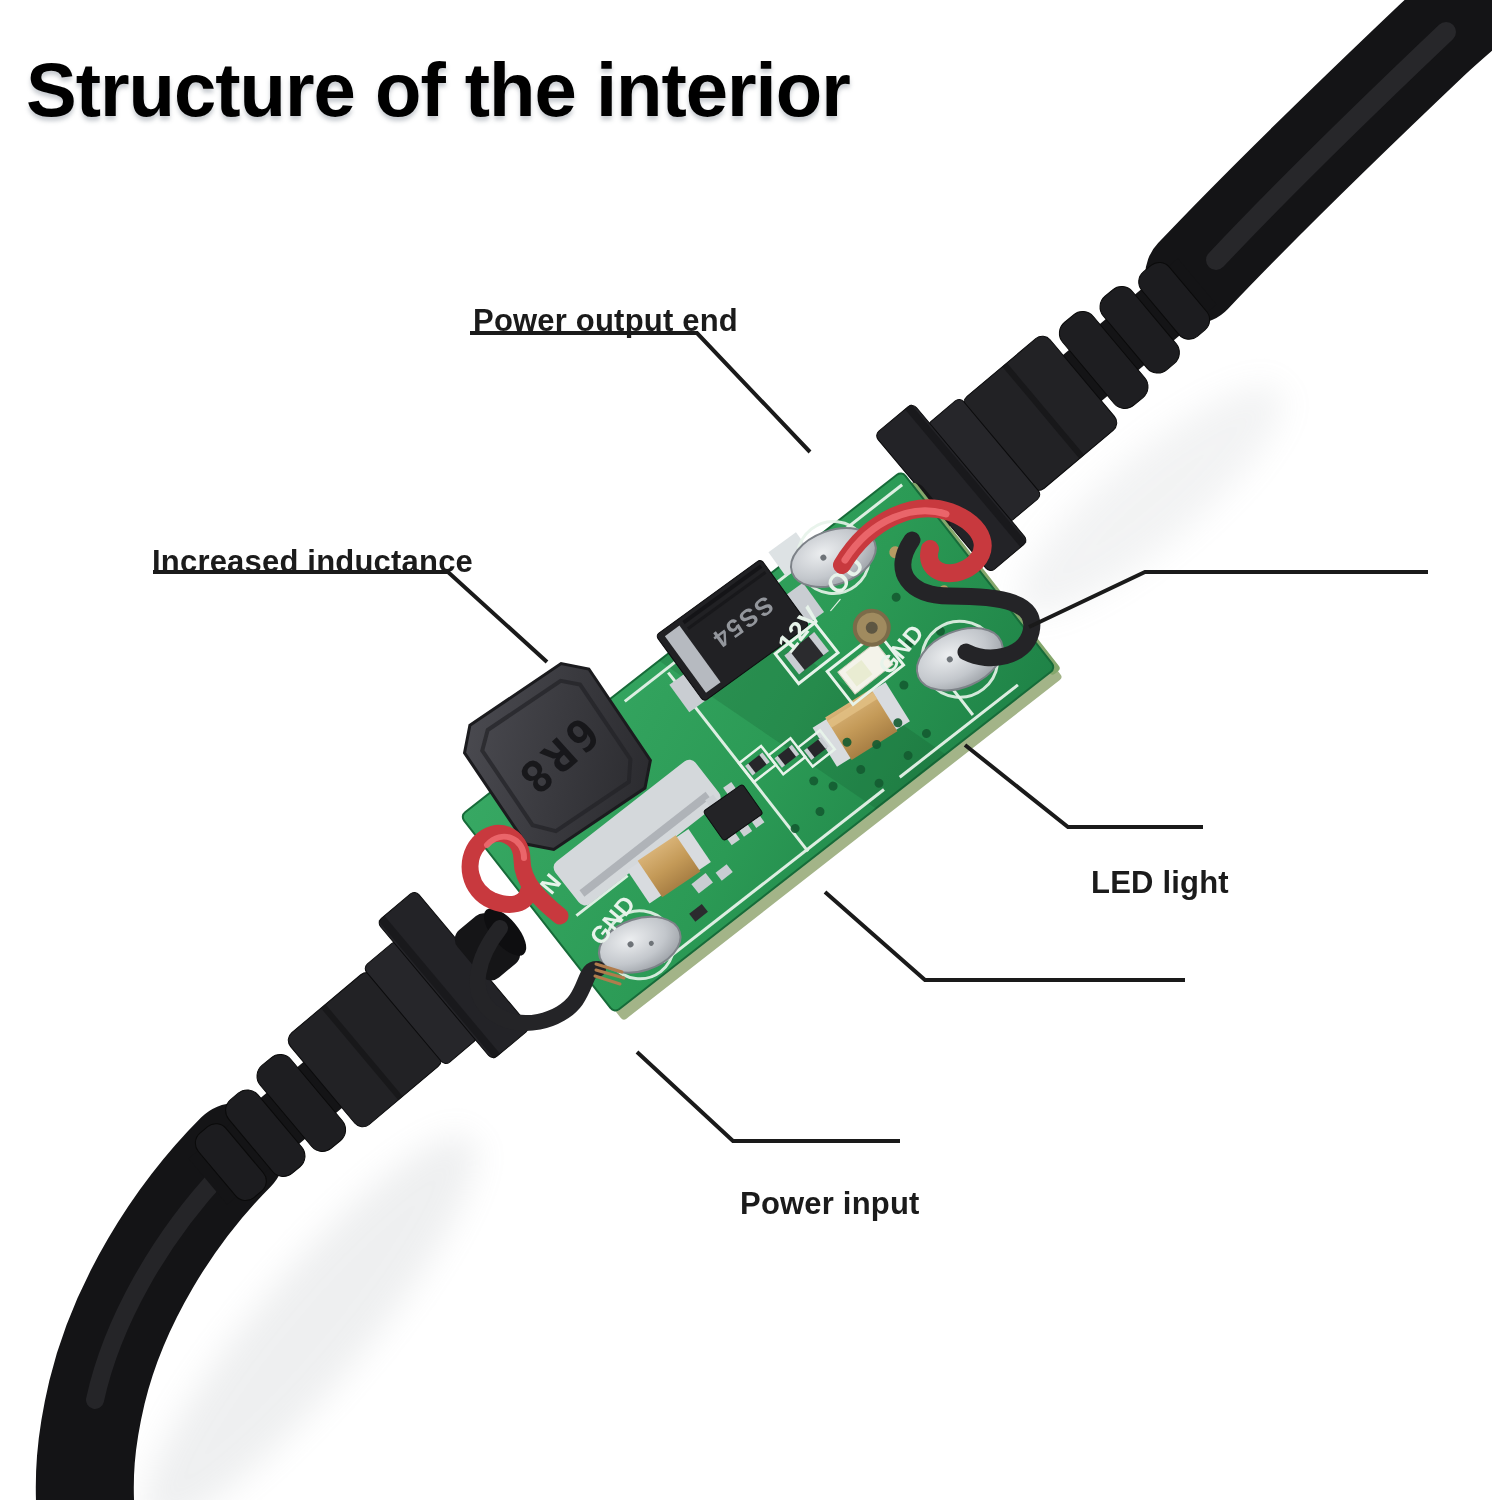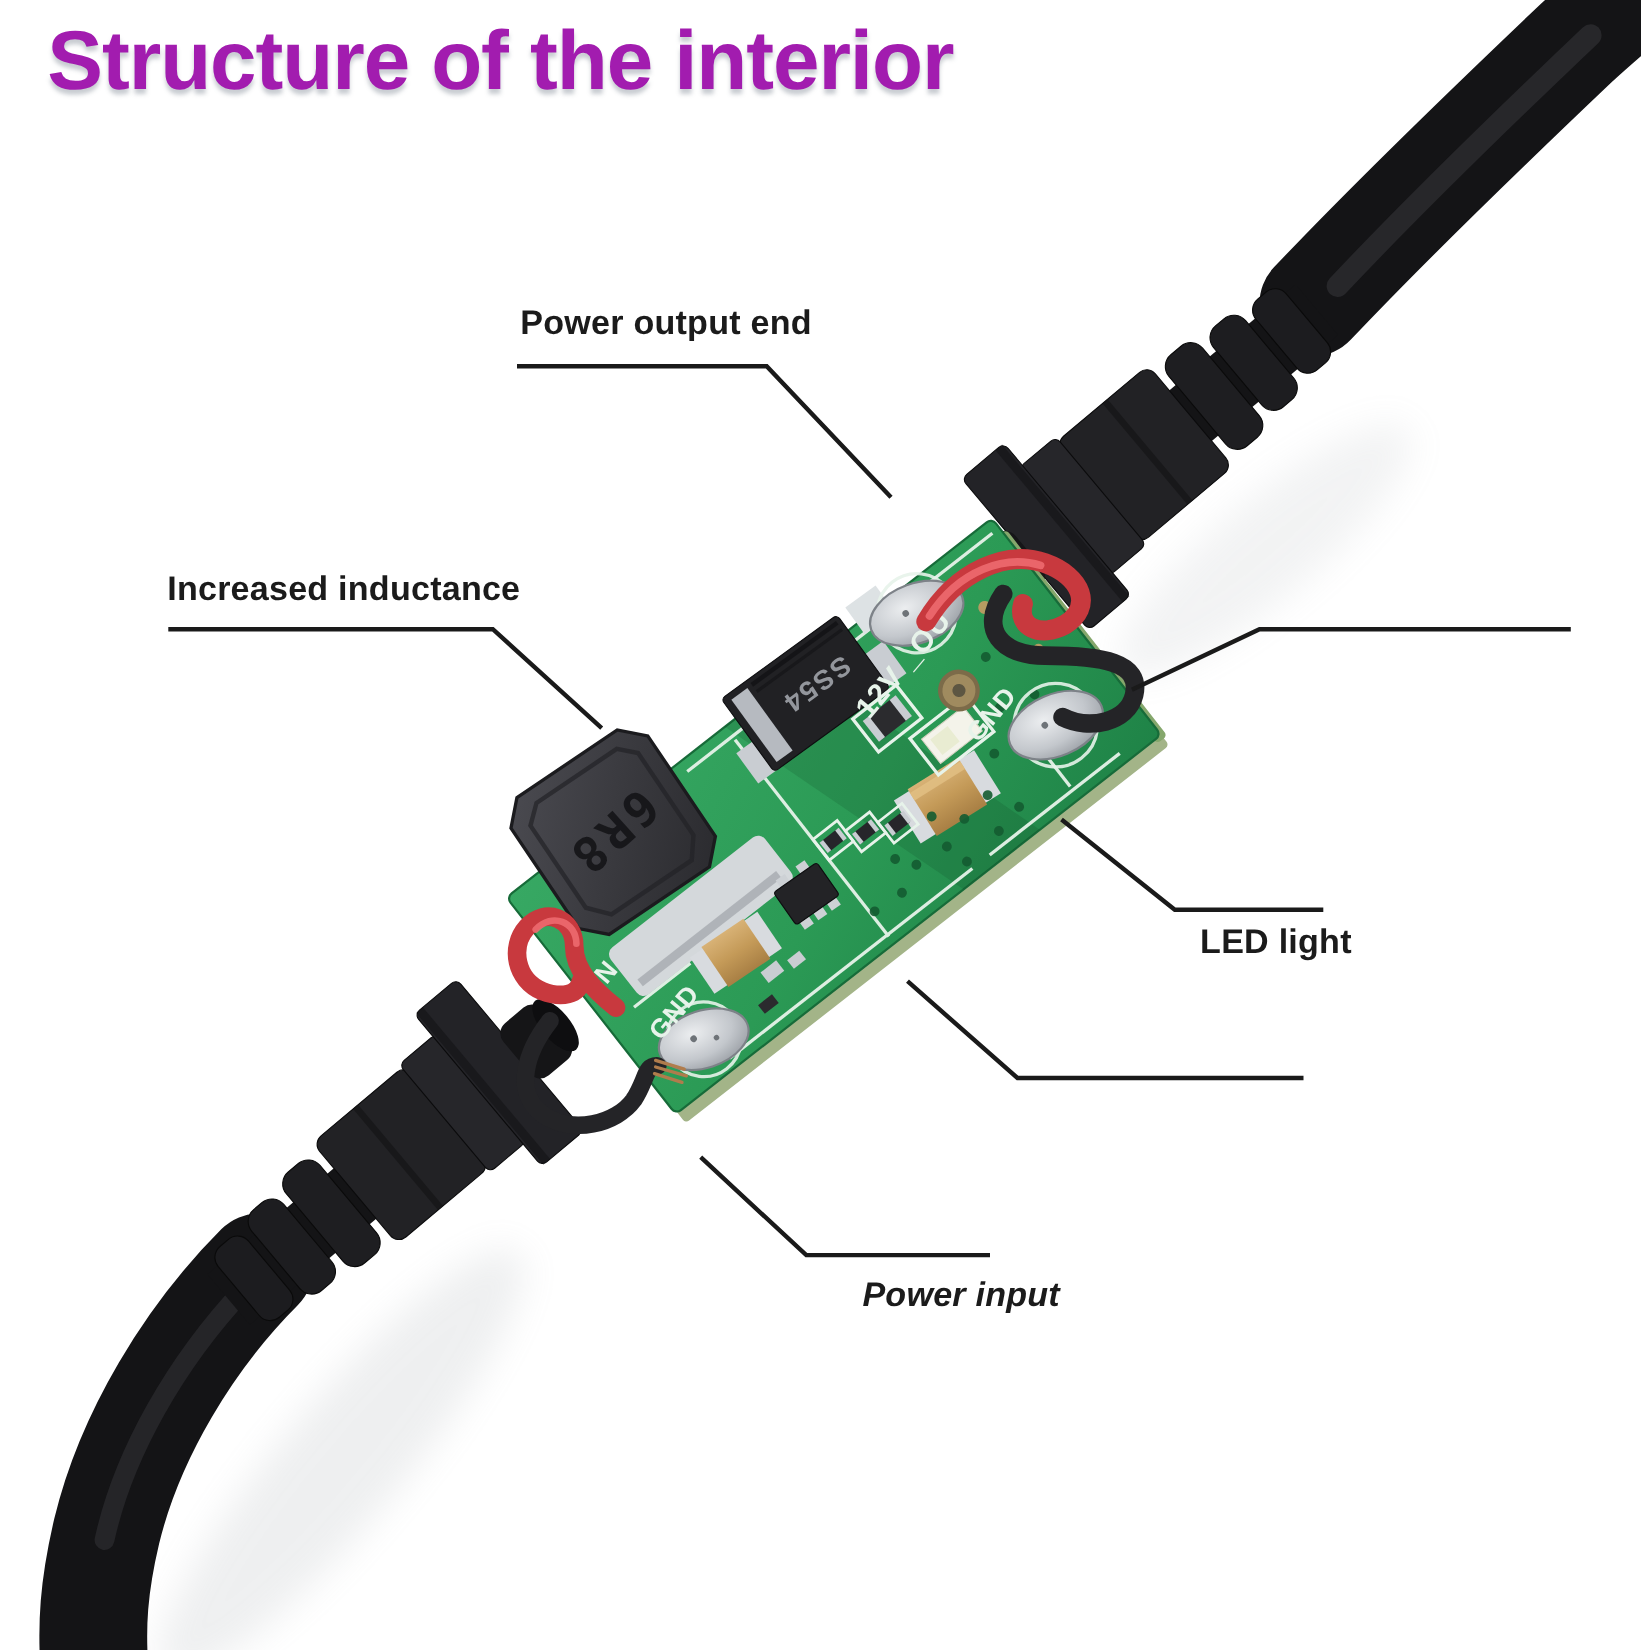--- a/index.html
+++ b/index.html
@@ -5,41 +5,41 @@
   html,body{margin:0;padding:0;background:#ffffff;}
   .stage{
     position:relative;
     width:1492px;height:1500px;
     background:#ffffff;
     overflow:hidden;
     font-family:"Liberation Sans",sans-serif;
   }
   .scene-svg{position:absolute;left:0;top:0;}
   .page-title{
-    position:absolute;left:26px;top:12px;
+    position:absolute;left:26px;top:46px;
     font:700 76px "Liberation Sans",sans-serif;
     letter-spacing:-1px;
-    color:#a21caf;
+    color:#000000;
     text-shadow:0 4px 4px rgba(110,120,135,0.38);
     white-space:nowrap;
-    margin-left:17px;
   }
   .callout{
     position:absolute;
     font:700 31px "Liberation Sans",sans-serif;
     color:#1b1b1b;
     white-space:nowrap;
     letter-spacing:0.2px;
+    margin-top:27px;
   }
   .co-power-output{left:473px;top:276px;}
   .co-increased-inductance{left:152px;top:517px;}
   .co-copper-wire{left:1148px;top:522px;}
   .co-led-light{left:1091px;top:838px;text-align:right;}
   .co-voltage-boost{left:936px;top:996px;}
-  .co-power-input{left:784px;top:1159px;font-style:italic;}
+  .co-power-input{left:740px;top:1159px;}
   .silk{font:700 27px "Liberation Sans",sans-serif;fill:#e7f3ea;letter-spacing:1px;}
   .silk-sm{font:700 24px "Liberation Sans",sans-serif;fill:#e7f3ea;letter-spacing:1px;}
   .marking{font:700 44px "DejaVu Sans Mono",monospace;fill:#121215;letter-spacing:4px;opacity:.85;}
   .diode-marking{font:700 25px "Liberation Sans",sans-serif;fill:#93969c;letter-spacing:2px;}
 </style>
 </head>
 <body>
 
 <div class="stage">
 

